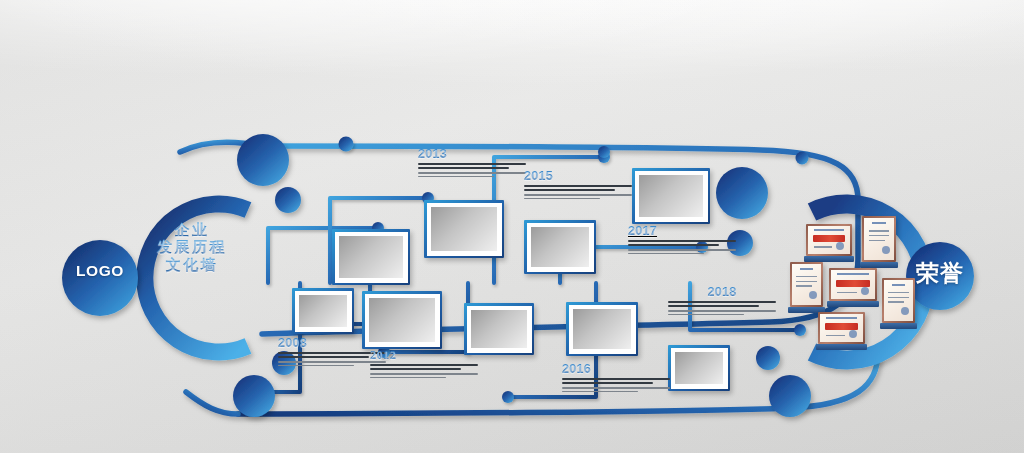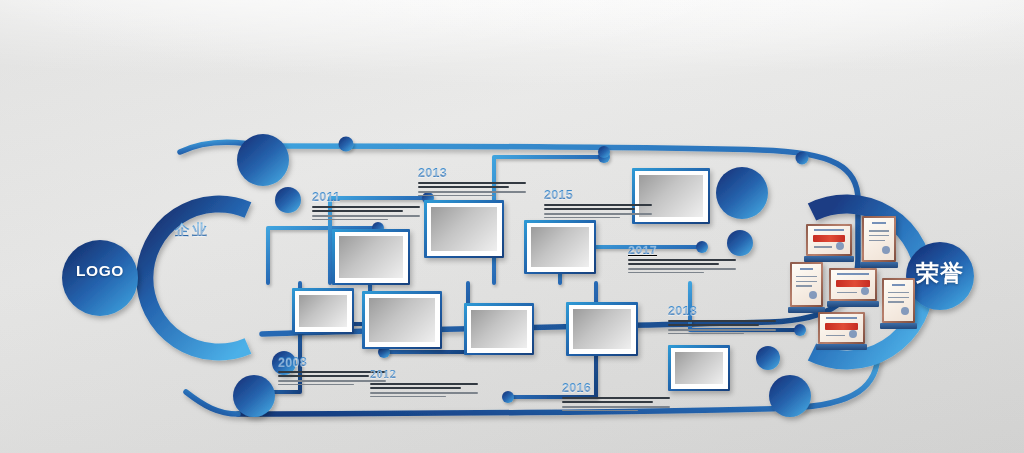--- a/index.html
+++ b/index.html
@@ -20,21 +20,21 @@
       linear-gradient(160deg,#e0e0df 0%,#e9e9e8 35%,#e3e3e2 62%,#d9d9d8 100%);
   }
   #wall::after{
     content:""; position:absolute; inset:0;
     background:linear-gradient(to bottom, rgba(255,255,255,.12) 0%, rgba(0,0,0,.035) 100%);
   }
   #stage{ position:absolute; inset:0; }
   svg.layer{ position:absolute; left:0; top:0; width:1024px; height:453px; overflow:visible; }
 
   
-  .entry{ position:absolute; width:108px;margin-top:19px; }
+  .entry{ position:absolute; width:108px; }
   .entry .yr{
     font-weight:bold; font-size:12.5px; letter-spacing:.3px;
     background:linear-gradient(to bottom,#3f8fd0 0%,#1b5fa8 100%);
     -webkit-background-clip:text; background-clip:text; color:transparent;
     line-height:1; margin-bottom:2.5px;
     text-shadow:0 1px 0 rgba(255,255,255,.45);
   }
   .entry .ln{ height:2.4px; margin-bottom:1.6px; border-radius:1px; }
   .entry .b1{ background:#333a42; width:100%; }
   .entry .b2{ background:#333a42; width:84%; }
@@ -227,20 +227,22 @@
       <circle cx="284" cy="363" r="12"></circle>
       <circle cx="742" cy="193" r="26"></circle>
       <circle cx="740" cy="243" r="13"></circle>
       <circle cx="790" cy="396" r="21"></circle>
       <circle cx="768" cy="358" r="12"></circle>
     </g>
   </svg>
 
   <div id="titleblk">
     <div>企业</div>
+    <div>发展历程</div>
+    <div>文化墙</div>
   </div>
   <div id="logotxt">LOGO</div>
   <div id="honortxt">荣誉</div>
 
   <div class="frame" style="left:332px;top:229px;width:78px;height:56px;">
     <div class="mat">
         <div class="pic"></div>
       </div>
     </div>
 
@@ -285,57 +287,49 @@
         <div class="pic"></div>
       </div>
     </div>
 
   <div class="frame" style="left:668px;top:345px;width:62px;height:46px;">
     <div class="mat">
         <div class="pic"></div>
       </div>
     </div>
 
-  <div class="entry" style="left:312px;top:172px;">
-    <div class="yr">2011</div>
-    <div class="ln b1"></div>
-    <div class="ln b2"></div>
-    <div class="gap"></div>
-    <div class="ln s1"></div>
-    <div class="ln s2"></div>
-  </div>
 
   <div class="entry" style="left:418px;top:148px;">
     <div class="yr">2013</div>
     <div class="ln b1"></div>
     <div class="ln b2"></div>
     <div class="gap"></div>
     <div class="ln s1"></div>
     <div class="ln s2"></div>
   </div>
 
-  <div class="entry" style="left:544px;top:170px;">
+  <div class="entry" style="left:524px;top:170px;">
     <div class="yr">2015</div>
     <div class="ln b1"></div>
     <div class="ln b2"></div>
     <div class="gap"></div>
     <div class="ln s1"></div>
     <div class="ln s2"></div>
   </div>
 
   <div class="entry" style="left:628px;top:225px;text-decoration:underline;">
     <div class="yr">2017</div>
     <div class="ln b1"></div>
     <div class="ln b2"></div>
     <div class="gap"></div>
     <div class="ln s1"></div>
     <div class="ln s2"></div>
   </div>
 
-  <div class="entry" style="left:668px;top:286px;">
+  <div class="entry" style="left:668px;top:286px;text-align:center;">
     <div class="yr">2018</div>
     <div class="ln b1"></div>
     <div class="ln b2"></div>
     <div class="gap"></div>
     <div class="ln s1"></div>
     <div class="ln s2"></div>
   </div>
 
   <div class="entry" style="left:278px;top:337px;">
     <div class="yr">2008</div>

